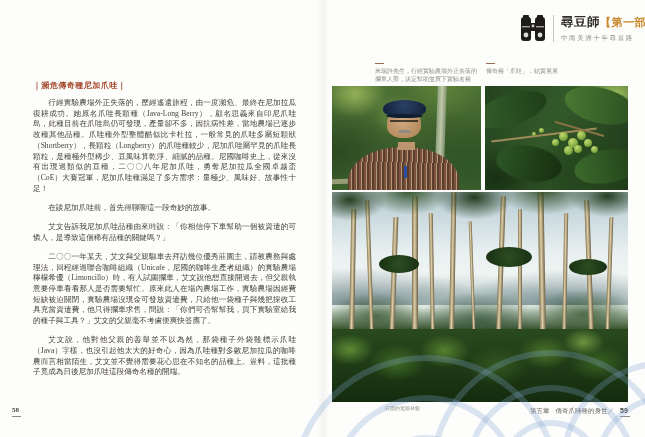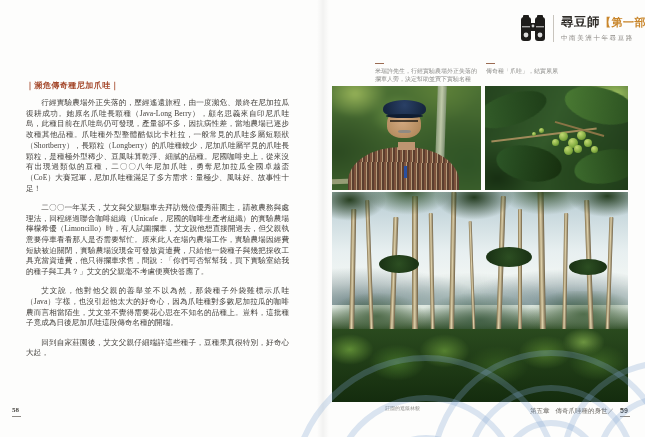--- a/index.html
+++ b/index.html
@@ -10,21 +10,21 @@
   .gutter{position:absolute;left:317px;top:0;width:12px;height:100%;
     background:linear-gradient(90deg,transparent,rgba(0,0,0,.045),transparent);}
   
   .hdr{position:absolute;left:520px;top:14px;display:flex;align-items:flex-start;}
   .binoc{width:26px;height:29px;display:block;}
   .hdr-rule{width:1px;height:27px;background:#c8c4bd;margin:1px 7px 0 7px;}
   .hdr-title{font-size:12.5px;font-weight:bold;color:#2f2c28;letter-spacing:.5px;white-space:nowrap;}
   .hdr-title .part{color:#c9862b;font-size:11px;}
   .hdr-sub{font-size:6.5px;color:#8d8a85;letter-spacing:1.6px;margin-top:3px;white-space:nowrap;}
   
-  .left-page{position:absolute;left:26px;top:80px;width:263px;}
+  .left-page{position:absolute;left:33px;top:80px;width:263px;}
   .left-page h2{font-size:8px;font-weight:bold;color:#a5492c;margin:0 0 7px 0;letter-spacing:.5px;}
   .left-page p{font-size:7.6px;line-height:10.7px;color:#45423e;text-align:justify;
     text-indent:2em;margin:0 0 8.5px 0;}
   .pagenum-l{position:absolute;left:12px;top:406px;font-size:7px;font-weight:bold;color:#4a4844;}
   .pagenum-l::after{content:"";display:block;width:9px;height:1px;background:#8d8a85;margin-top:2px;}
   
   .cap{position:absolute;font-size:6px;line-height:8px;color:#8b8b88;font-family:"Liberation Sans","DejaVu Sans",sans-serif;}
   .cap .dash{display:block;width:9px;height:1px;background:#9b6b52;margin-bottom:3px;}
   .cap-a{left:375px;top:63px;}
   .cap-b{left:486px;top:63px;}
@@ -139,23 +139,24 @@
       <div class="hdr-title">
         <span>尋豆師</span><span class="part">【第一部】</span>
       </div>
       <div class="hdr-sub">中南美洲十年尋豆路</div>
     </div>
   </div>
 
   <section class="left-page">
     <h2>｜瀕危傳奇種尼加爪哇｜</h2>
     <p>行經實驗農場外正失落的，歷經遙遠旅程，由一度瀕危、最終在尼加拉瓜復耕成功。她原名爪哇長顆種（Java-Long Berry），顧名思義來自印尼爪哇島，此種目前在爪哇島仍可發現，產量卻不多，因抗病性差，當地農場已逐步改種其他品種。爪哇種外型整體酷似比卡杜拉，一般常見的爪哇多屬短顆狀（Shortberry），長顆粒（Longberry）的爪哇種較少，尼加爪哇屬罕見的爪哇長顆粒，是種極外型稀少、豆風味算乾淨、細膩的品種。尼國咖啡史上，從來沒有出現過類似的豆種，二〇〇八年尼加爪哇，勇奪尼加拉瓜全國卓越盃（CoE）大賽冠軍，尼加爪哇種滿足了多方需求：量極少、風味好、故事性十足！</p>
+    <p>在談尼加爪哇前，首先得聊聊這一段奇妙的故事。</p>
+    <p>艾文告訴我尼加爪哇品種由來時說：「你相信停下車幫助一個被資遣的可憐人，是導致這個稀有品種的關鍵嗎？」</p>
     <p>二〇〇一年某天，艾文與父親驅車去拜訪幾位優秀莊園主，請教農務與處理法，回程經過聯合咖啡組織（Unicafe，尼國的咖啡生產者組織）的實驗農場檸檬希優（Limoncillo）時，有人試圖攔車，艾文說他想直接開過去，但父親執意要停車看看那人是否需要幫忙。原來此人在場內農場工作，實驗農場因經費短缺被迫關閉，實驗農場沒現金可發放資遣費，只給他一袋種子與幾把採收工具充當資遣費，他只得攔車求售，問說：「你們可否幫幫我，買下實驗室給我的種子與工具？」艾文的父親毫不考慮便爽快答應了。</p>
     <p>艾文說，他對他父親的善舉並不以為然，那袋種子外袋雖標示爪哇（Java）字樣，也沒引起他太大的好奇心，因為爪哇種對多數尼加拉瓜的咖啡農而言相當陌生，艾文並不覺得需要花心思在不知名的品種上。豈料，這批種子竟成為日後尼加爪哇這段傳奇名種的開端。</p>
-    <p>回到自家莊園後，艾文父親仔細端詳這些種子，豆種果真很特別，好奇心大起，</p>
   </section>
   <div class="pagenum-l">58</div>
 
   <div class="cap cap-a">
     <span class="dash"></span>
     <span>米瑞許先生，行經實驗農場外正失落的</span><br>
     <span>攔車人旁，決定幫助並買下實驗名種</span>
   </div>
   <div class="cap cap-b">
     <span class="dash"></span>

